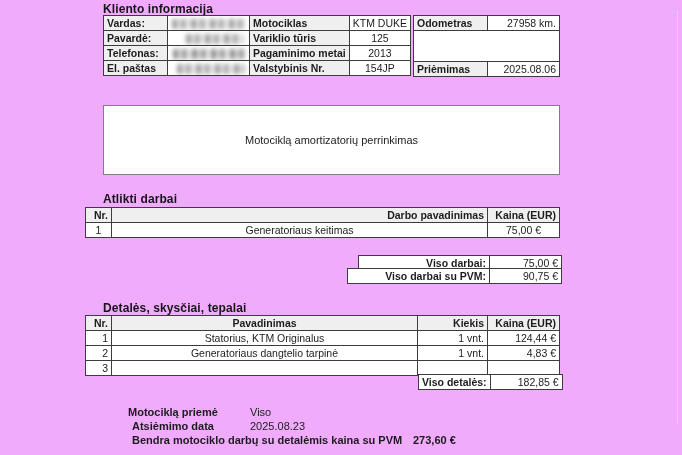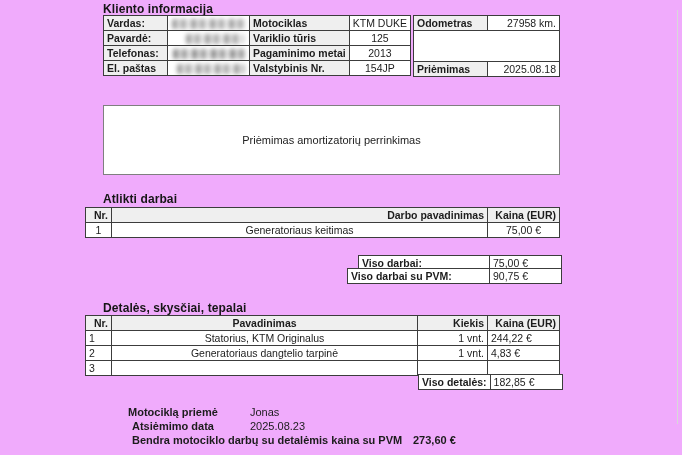--- a/index.html
+++ b/index.html
@@ -14,21 +14,21 @@
   table.t{
     position:absolute;border-collapse:collapse;table-layout:fixed;
   }
   table.t td{
     border:1px solid #3c3c3c;font-size:10.5px;padding:0 3px;
     height:14px;overflow:hidden;white-space:nowrap;vertical-align:middle;
   }
   td.lbl{background:#efefef;font-weight:bold;}
   td.val{background:#ffffff;font-weight:normal;}
   .c{text-align:center;}
-  .r{}
+  .r{text-align:right;}
   .l{text-align:right;}
   .tall td{height:29px;}
   .short td{height:11px;}
   .mid td{height:12px;}
   .descbox{
     position:absolute;border:1px solid #7f7f7f;background:#fff;
     display:flex;align-items:center;justify-content:center;
     font-size:11px;color:#222;
   }
   .blurcell{position:relative;}
@@ -102,27 +102,27 @@
     <tbody>
       <tr>
         <td class="lbl">Odometras</td>
         <td class="val l">27958 km.</td>
       </tr>
       <tr>
         <td class="val" colspan="2" style="height:30px"></td>
       </tr>
       <tr>
         <td class="lbl">Priėmimas</td>
-        <td class="val l">2025.08.18</td>
+        <td class="val l">2025.08.06</td>
       </tr>
     </tbody>
   </table>
 
   <div class="descbox" style="left:103px;top:105px;width:455px;height:68px">
-    <span>Priėmimas amortizatorių perrinkimas</span>
+    <span>Motociklą amortizatorių perrinkimas</span>
   </div>
 
   <div class="h" style="left:103px;top:192px">Atlikti darbai</div>
   <table class="t" style="left:85px;top:207px">
     <colgroup>
         <col style="width:26px">
         <col style="width:376px">
         <col style="width:72px">
       </colgroup>
     <tbody>
@@ -175,21 +175,21 @@
       <tr class="mid">
         <td class="lbl l">Nr.</td>
         <td class="lbl c">Pavadinimas</td>
         <td class="lbl l">Kiekis</td>
         <td class="lbl l">Kaina (EUR)</td>
       </tr>
       <tr class="mid">
         <td class="val r">1</td>
         <td class="val c">Statorius, KTM Originalus</td>
         <td class="val l">1 vnt.</td>
-        <td class="val r">244,22 €</td>
+        <td class="val r">124,44 €</td>
       </tr>
       <tr class="mid">
         <td class="val r">2</td>
         <td class="val c">Generatoriaus dangtelio tarpinė</td>
         <td class="val l">1 vnt.</td>
         <td class="val r">4,83 €</td>
       </tr>
       <tr class="mid">
         <td class="val r">3</td>
         <td class="val c"></td>
@@ -207,21 +207,21 @@
       <tr class="mid">
         <td class="val r" style="font-weight:bold">Viso detalės:</td>
         <td class="val r">182,85 €</td>
       </tr>
     </tbody>
   </table>
 
   <div class="frow" style="left:128px;top:406px">
     <span class="b">Motociklą priemė</span>
   </div>
-  <div class="frow" style="left:250px;top:406px">Jonas</div>
+  <div class="frow" style="left:250px;top:406px">Viso</div>
 
   <div class="frow" style="left:132px;top:420px">
     <span class="b">Atsiėmimo data</span>
   </div>
   <div class="frow" style="left:250px;top:420px">2025.08.23</div>
 
   <div class="frow" style="left:132px;top:434px">
     <span class="b">Bendra motociklo darbų su detalėmis kaina su PVM</span>
   </div>
   <div class="frow b" style="left:413px;top:434px;font-weight:bold">273,60 €</div>

